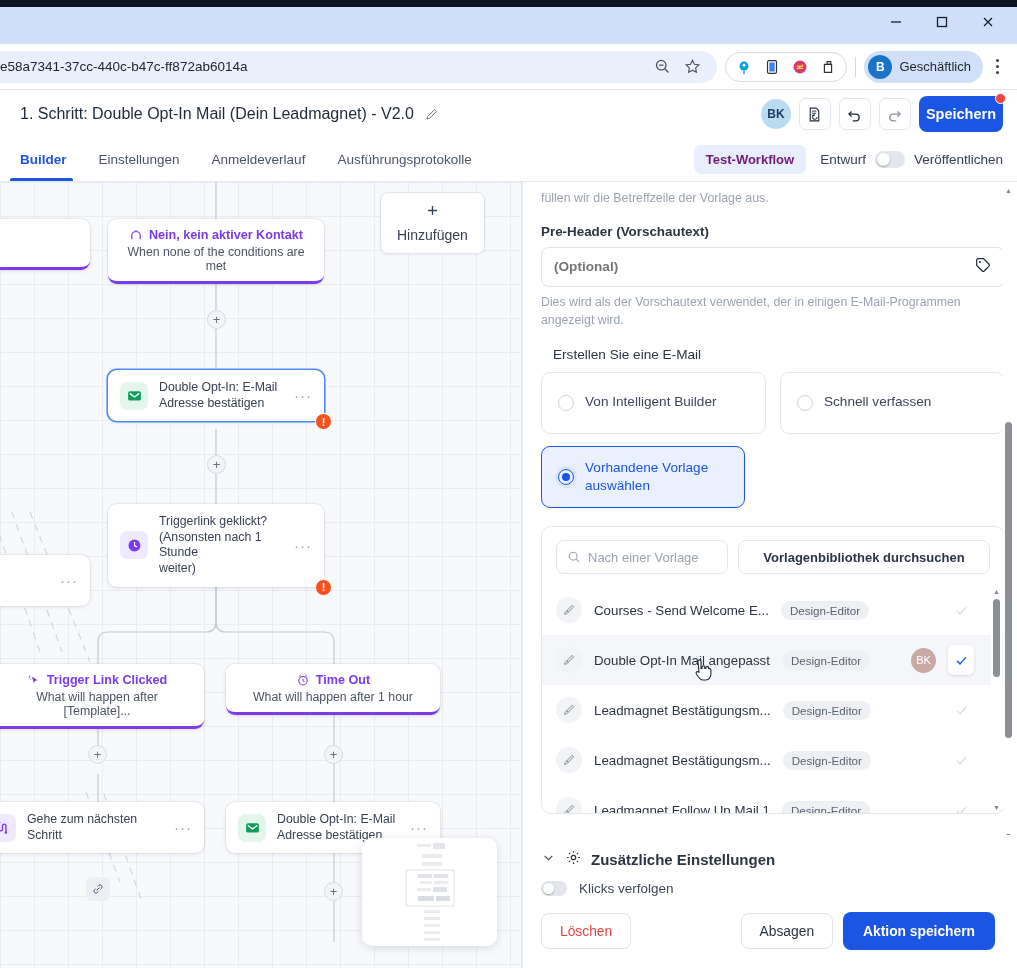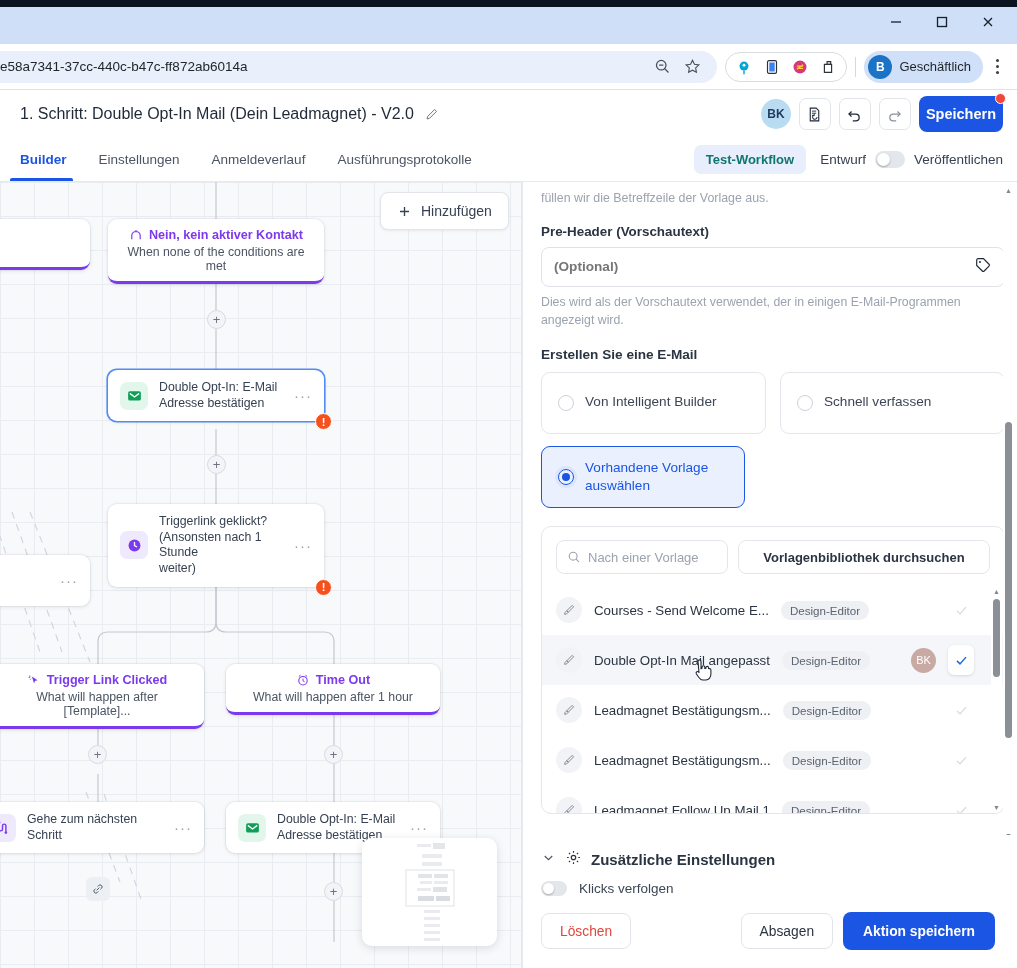--- a/index.html
+++ b/index.html
@@ -97,21 +97,21 @@
     display:flex;align-items:center; padding: 0 16px; font-size:13.5px; color:#4b5563;
     position:relative;
   }
   .tab.active { color:#1b55e3; font-weight:600;padding-left:20px; }
   .tab.active::after {
     content:""; position:absolute;left:10px;right:10px;bottom:0;height:3px;background:#1b55e3;
     border-radius:2px 2px 0 0;
   }
   .tab-right { margin-left:auto; display:flex; align-items:center; gap:14px; }
   .chip-test {
-    background:#e8eefc;color:#0f766e;font-size:13px;font-weight:600;border-radius:7px;
+    background:#e8eefc;color:#701a75;font-size:13px;font-weight:600;border-radius:7px;
     padding:7px 12px;
   }
   .toggle-group { display:flex; align-items:center; gap:9px; font-size:13.5px; color:#374151; }
   .switch {
     width:30px;height:17px;border-radius:9px;background:#e3e6ea;position:relative;flex:none;
   }
   .switch i {
     position:absolute;left:2px;top:2px;width:13px;height:13px;border-radius:50%;
     background:#fff;box-shadow:0 1px 2px rgba(0,0,0,.3);
   }
@@ -156,20 +156,21 @@
   }
   .plus-node {
     position:absolute; width:19px;height:19px;border-radius:50%;background:#f2f4f7;
     border:1px solid #d7dce3; color:#6b7280; display:flex;align-items:center;justify-content:center;
     font-size:13px; line-height:1;
   }
   .add-btn {
     position:absolute; background:#fff;border:1px solid #e1e5ea;border-radius:8px;
     display:flex;align-items:center;gap:9px;padding:10px 16px;font-size:14px;color:#374151;
     box-shadow:0 1px 3px rgba(16,24,40,.07);
+    flex-direction:column;
   }
   .link-chip {
     position:absolute;width:24px;height:24px;border-radius:6px;background:#eceff3;
     display:flex;align-items:center;justify-content:center;color:#4b5563;
   }
   .thumb-card {
     position:absolute;background:#fff;border-radius:10px;
     box-shadow:0 2px 10px rgba(16,24,40,.13);
   }
 
@@ -180,21 +181,21 @@
   .muted-sm { font-size:12.4px; color:#9ba3af; line-height:1.45; }
   .field-label { font-size:13.4px; font-weight:700; color:#2b3442; margin: 16px 0 8px; }
   .input-wrap {
     height:40px;border:1px solid #dfe3e9;border-radius:8px;display:flex;align-items:center;
     padding:0 12px; gap:8px;
   }
   .input-wrap input {
     border:none;outline:none;flex:1;font-size:13.6px;color:#8b5cf6;font-family:inherit;background:transparent;font-weight:bold;
   }
   .help-txt { font-size:12.3px;color:#9ba3af;line-height:1.45;margin-top:7px; }
-  .sect-label { font-size:13.6px;font-weight:700;color:#2b3442;margin: 17px 0 10px; }
+  .sect-label { font-size:13.6px;font-weight:400;color:#2b3442;margin: 17px 12px 10px; }
   .radio-grid { display:flex; gap:14px; }
   .radio-card {
     flex:1;border:1px solid #e3e7ec;border-radius:9px;min-height:62px;
     display:flex;align-items:center;gap:11px;padding: 0 16px;
   }
   .radio-card.sel { border:1.6px solid #1b55e3; background:#eaf0fd; }
   .radio-card.wide { flex:none; width:204px; margin-top:12px; padding: 12px 16px; align-items:center;}
   .rb { width:16px;height:16px;border-radius:50%;border:1.5px solid #cbd2db;flex:none;position:relative;}
   .rb.on { border:1.6px solid #1b55e3; box-shadow:0 0 0 3px #dbe6fb; }
   .rb.on::after{content:"";position:absolute;left:50%;top:50%;transform:translate(-50%,-50%);

